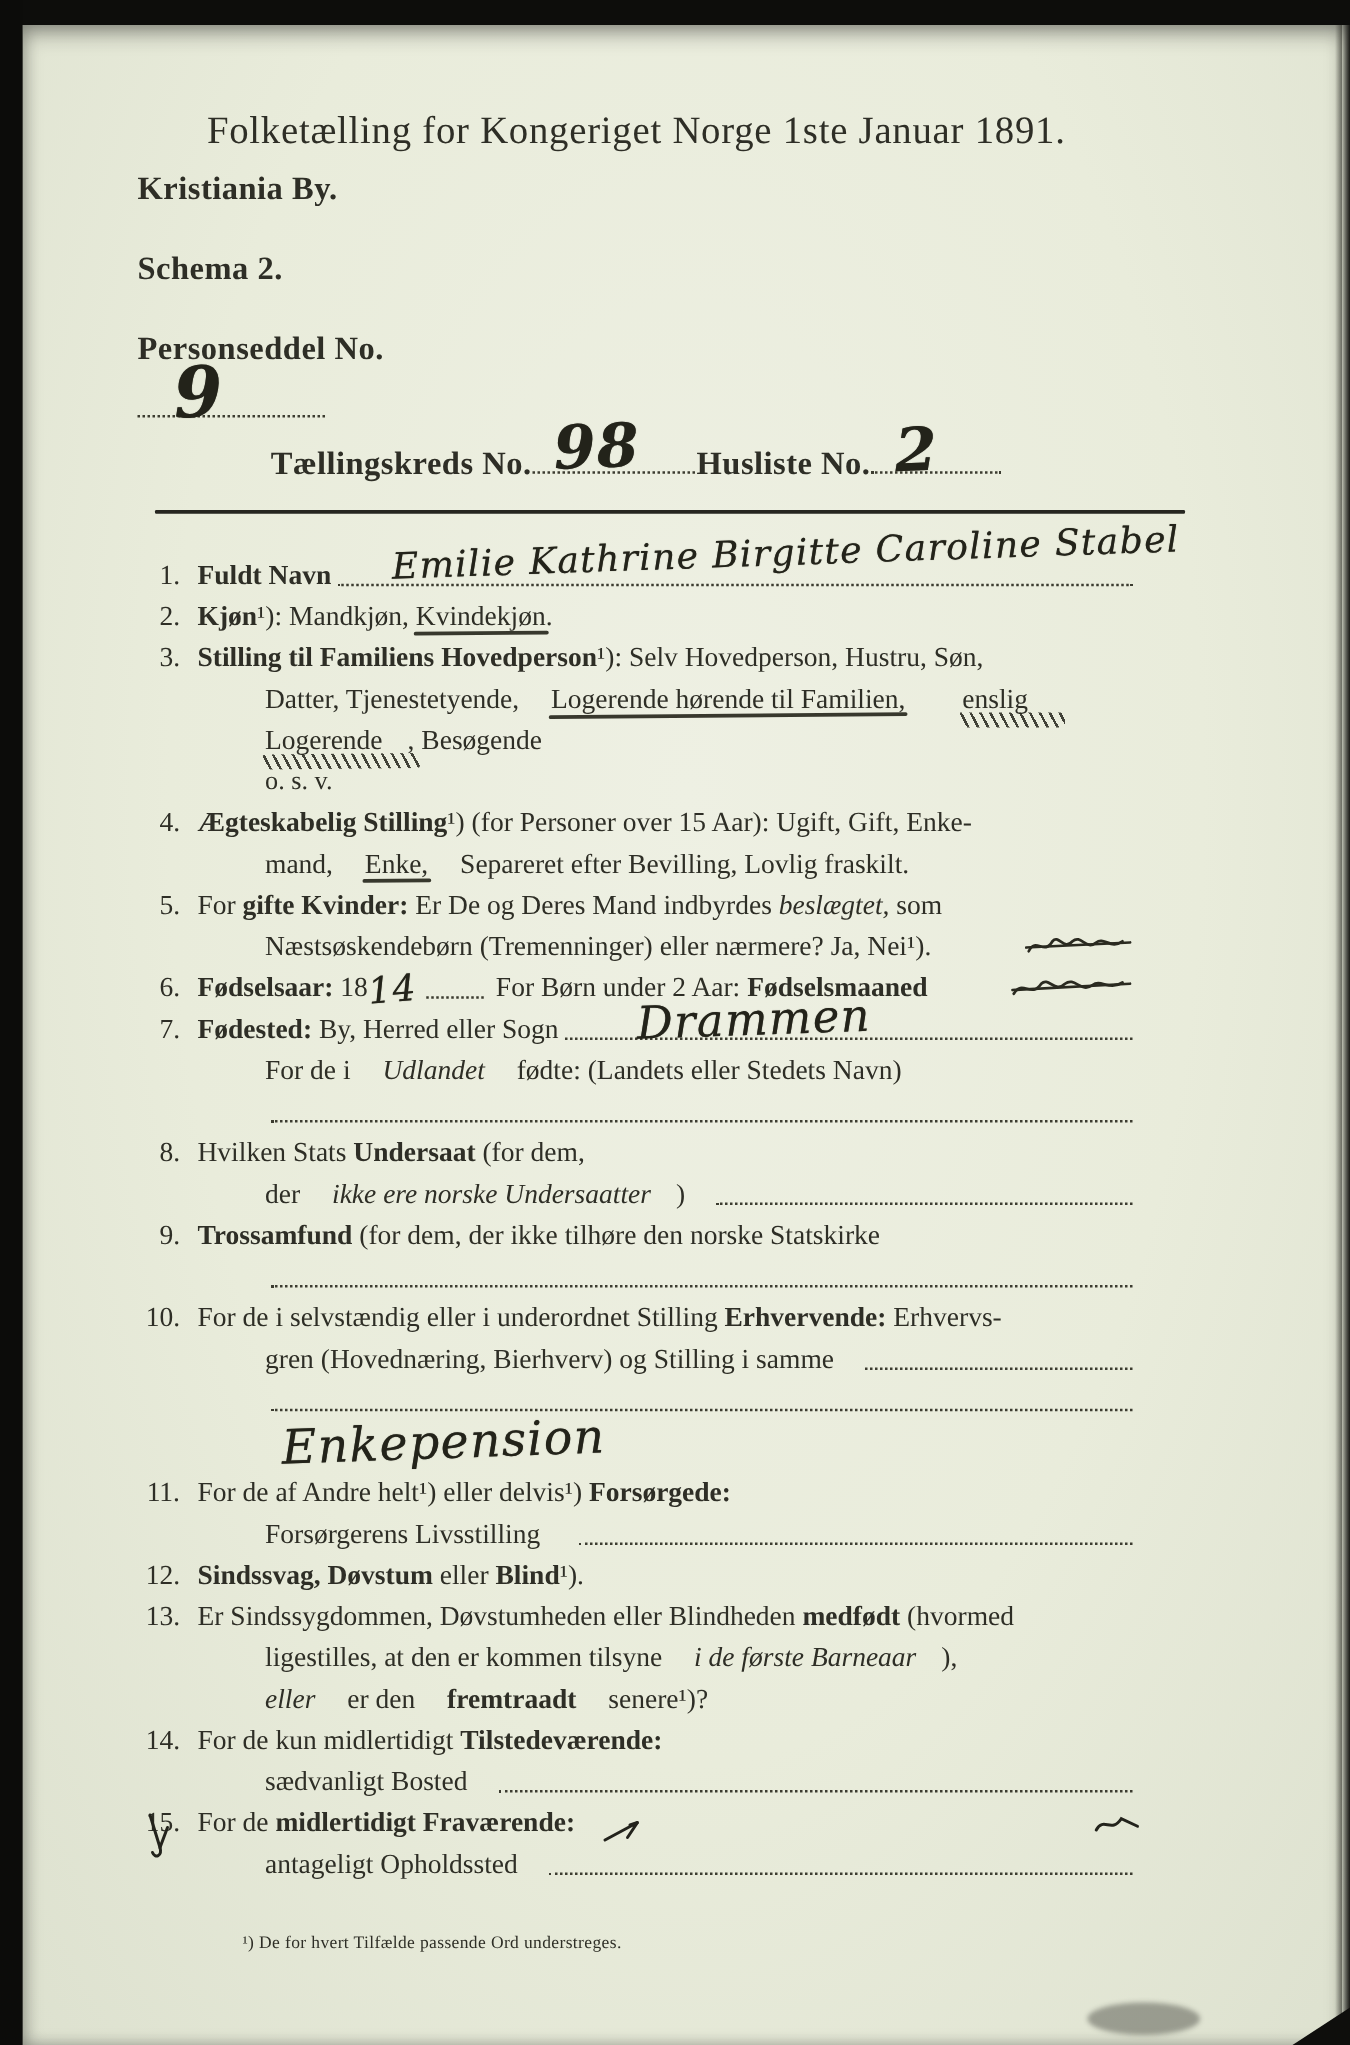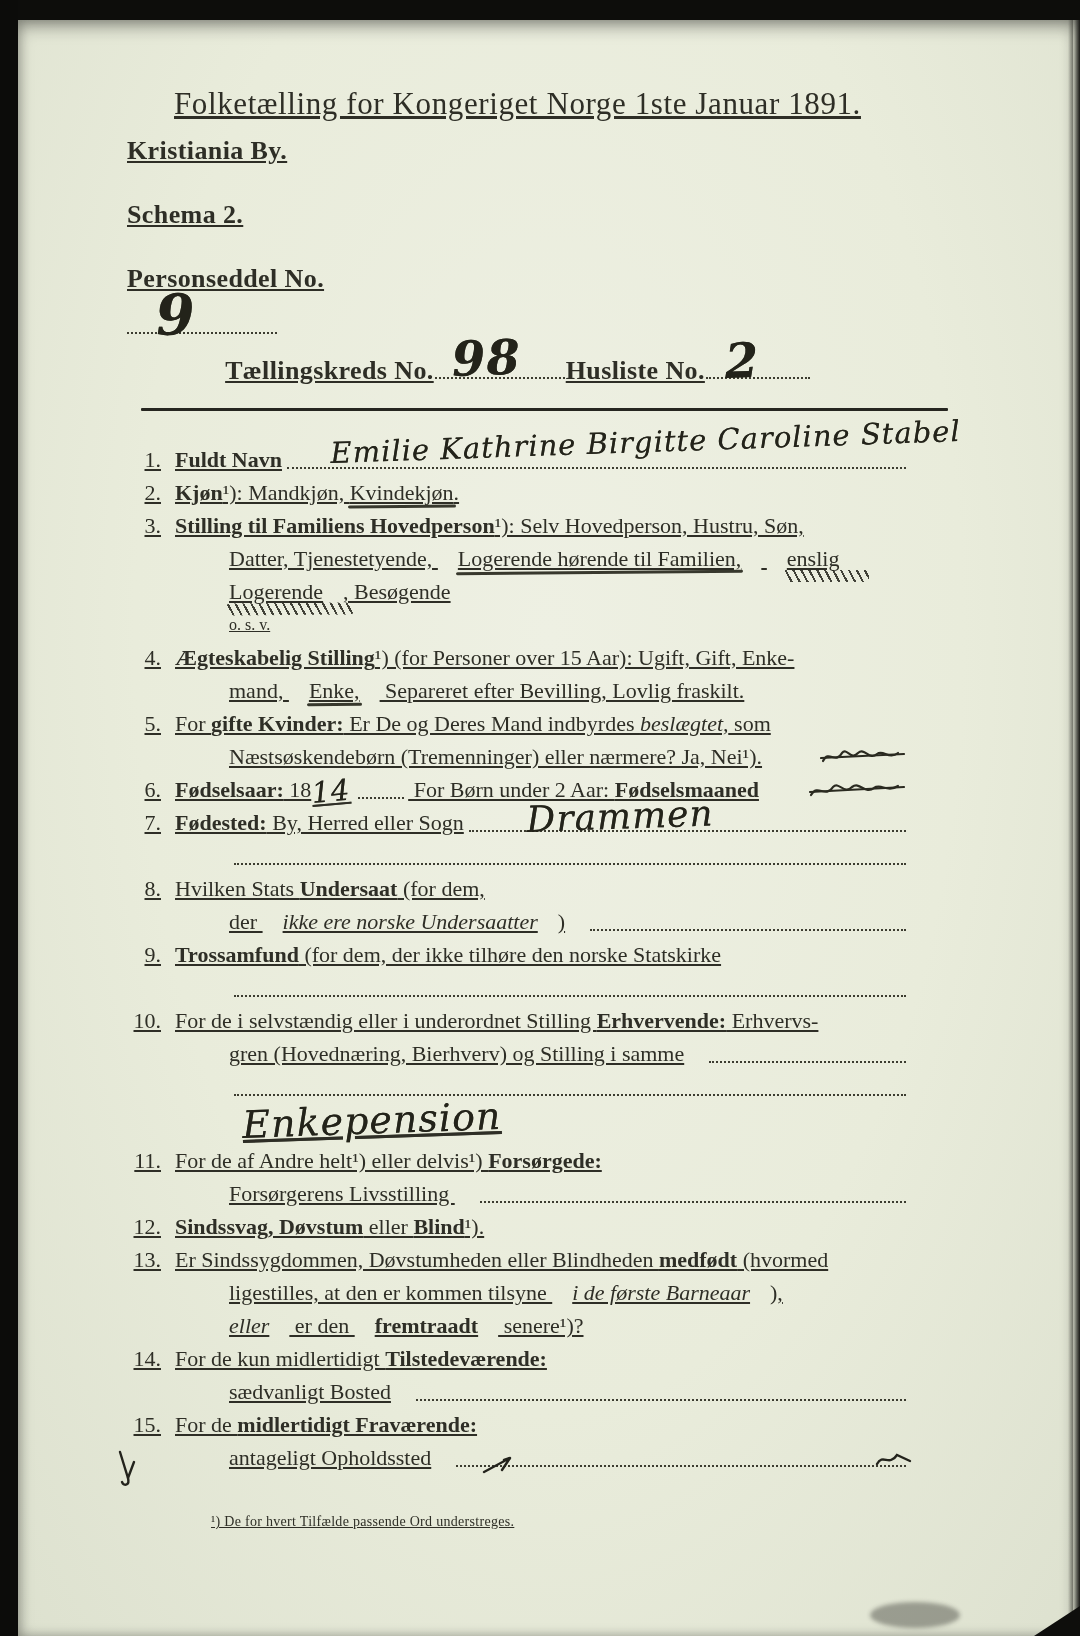--- a/index.html
+++ b/index.html
@@ -23,41 +23,41 @@
   .corner-br{position:absolute;right:0;bottom:0;width:0;height:0;z-index:6;
     border-left:46px solid transparent;border-bottom:30px solid #0e0e0c;}
   .smudge-br{position:absolute;right:120px;bottom:8px;width:90px;height:26px;border-radius:50%;
     background:rgba(20,20,16,.35);filter:blur(2px);z-index:4;}
   
   .paper{
     position:absolute;left:18px;top:20px;right:0;bottom:0;z-index:1;
     background:radial-gradient(ellipse at 50% 38%,#eef0e3 0%,#e9ecdb 55%,#dde1cf 100%);
     box-shadow:inset 0 8px 16px rgba(0,0,0,.28), inset -8px 0 14px rgba(0,0,0,.18), inset 4px 0 10px rgba(0,0,0,.12);
   }
-  .content{position:absolute;left:109px;right:172px;top:54px;text-decoration:underline;}
+  .content{position:absolute;left:92px;right:172px;top:54px;}
   
   .title{margin:12px 0 0;text-align:center;font-size:31px;font-weight:normal;letter-spacing:.6px;white-space:nowrap;}
   .h2row{margin-top:14px;display:flex;justify-content:center;align-items:baseline;gap:34px;font-weight:bold;font-size:26px;letter-spacing:.4px;flex-direction:column;}
   .h3row{margin-top:22px;display:flex;justify-content:center;align-items:baseline;gap:1px;font-weight:bold;font-size:26px;letter-spacing:.4px;}
   .hwbox{display:inline-block;position:relative;height:4px;border-bottom:2px dotted var(--dot);}
   .hwbox-9{width:150px;}
   .hwbox-98{width:130px;}
   .hwbox-2{width:104px;}
   .rule{margin:22px -40px 0 14px;height:3px;background:#262620;border-radius:1px;}
   
   .items{margin-top:32px;font-size:22px;}
   .item{display:flex;}
   .num{flex:0 0 48px;box-sizing:border-box;text-align:right;padding-right:14px;line-height:33px;}
   .body{flex:1 1 auto;min-width:0;}
   .line{display:flex;align-items:flex-end;min-height:33px;line-height:33px;position:relative;}
   .cont{padding-left:54px;gap:20px;}
   .pt{white-space:pre;}
   .st-b{font-weight:bold;}
   .st-i{font-style:italic;}
-  .st-small{font-size:16px;line-height:33px;}
+  .st-small{font-size:21px;line-height:33px;}
   .st-u{position:relative;}
   .st-u::after{content:"";position:absolute;left:-2px;right:-2px;bottom:1px;height:2.6px;background:var(--hand);
     transform:rotate(-.5deg);border-radius:2px;opacity:.9;}
   .st-hatch{position:relative;}
   .st-hatch::after{content:"";position:absolute;left:-2px;right:-30px;bottom:-7px;height:12px;opacity:.85;
     background:repeating-linear-gradient(62deg,transparent 0 5px,var(--hand) 5px 7px);}
   .leader{flex:1 1 auto;min-width:24px;height:0;border-bottom:2px dotted var(--dot);position:relative;margin:0 2px 7px 5px;}
   .dots{flex:0 0 auto;height:0;border-bottom:2px dotted var(--dot);margin:0 4px 7px 4px;}
   
   .hw{font-family:"DejaVu Serif",serif;font-style:italic;color:var(--hand);letter-spacing:1px;
@@ -203,20 +203,25 @@
         </div>
         <div class="item">
           <span class="num pt">7.</span>
           <div class="body">
             <div class="line">
               <span class="pt st-b">Fødested:</span>
               <span class="pt"> By, Herred eller Sogn</span>
               <span class="leader">
                 <span class="hw hw-place">Drammen</span>
               </span>
+            </div>
+            <div class="line cont">
+              <span class="pt">For de i </span>
+              <span class="pt st-i">Udlandet</span>
+              <span class="pt"> fødte: (Landets eller Stedets Navn)</span>
             </div>
             <div class="line cont">
               <span class="leader"></span>
             </div>
           </div>
         </div>
         <div class="item">
           <span class="num pt">8.</span>
           <div class="body">
             <div class="line">

